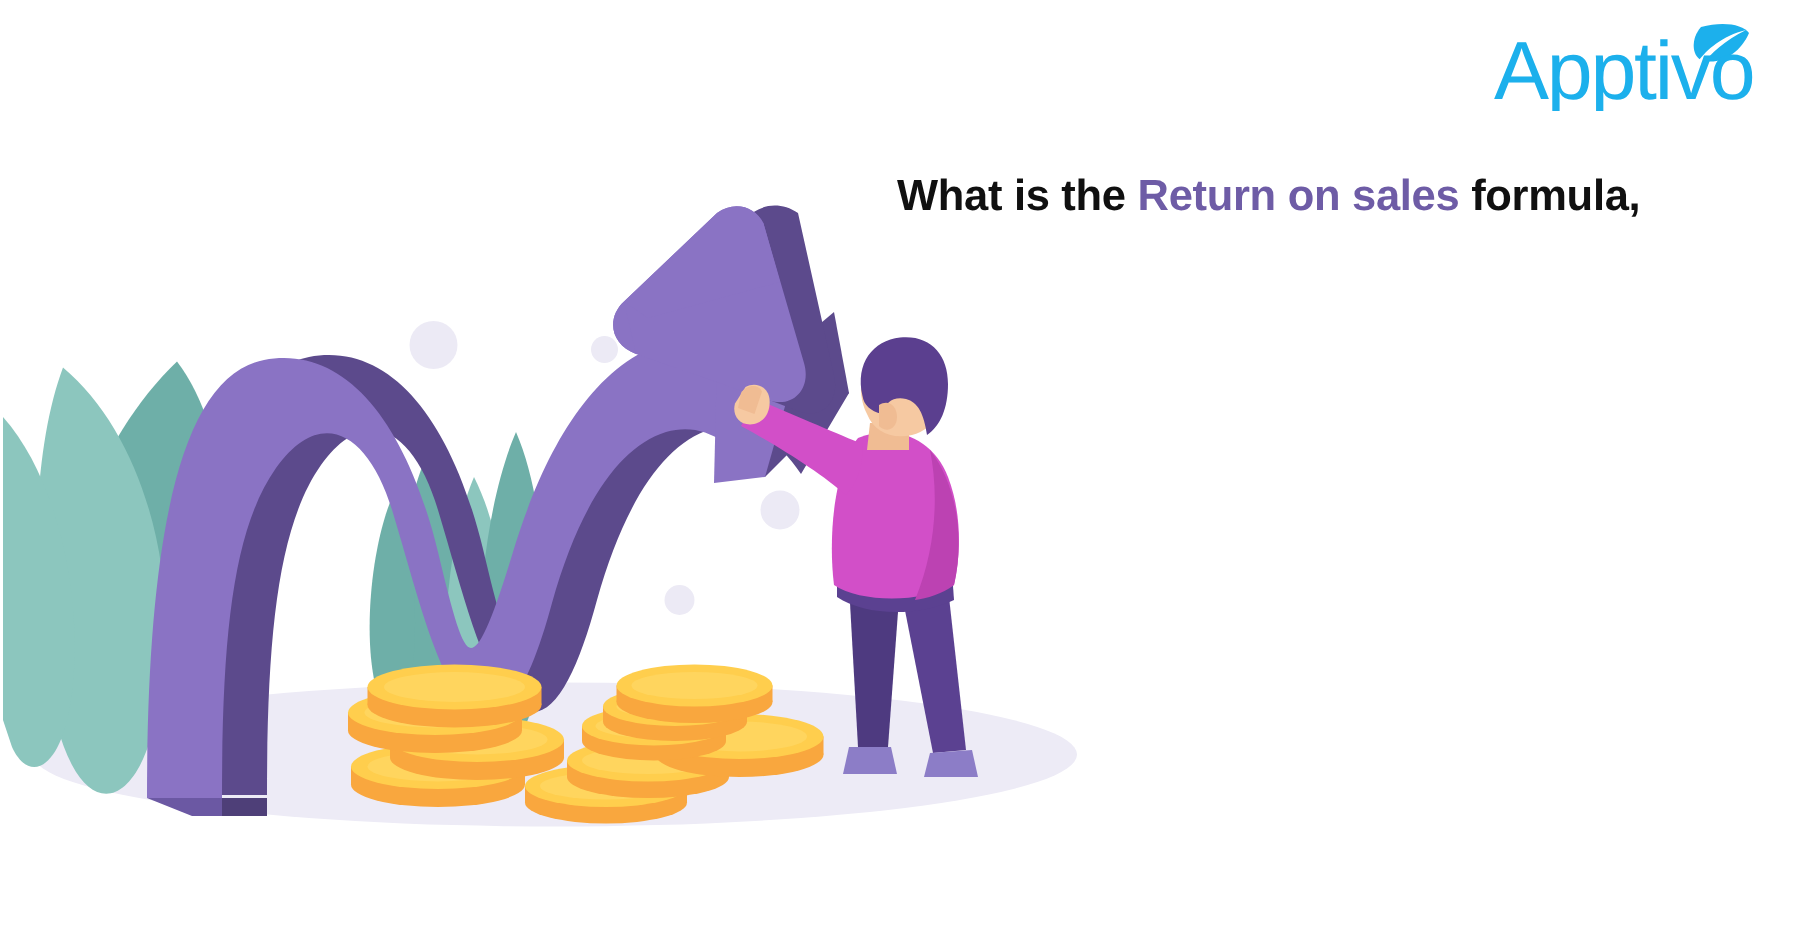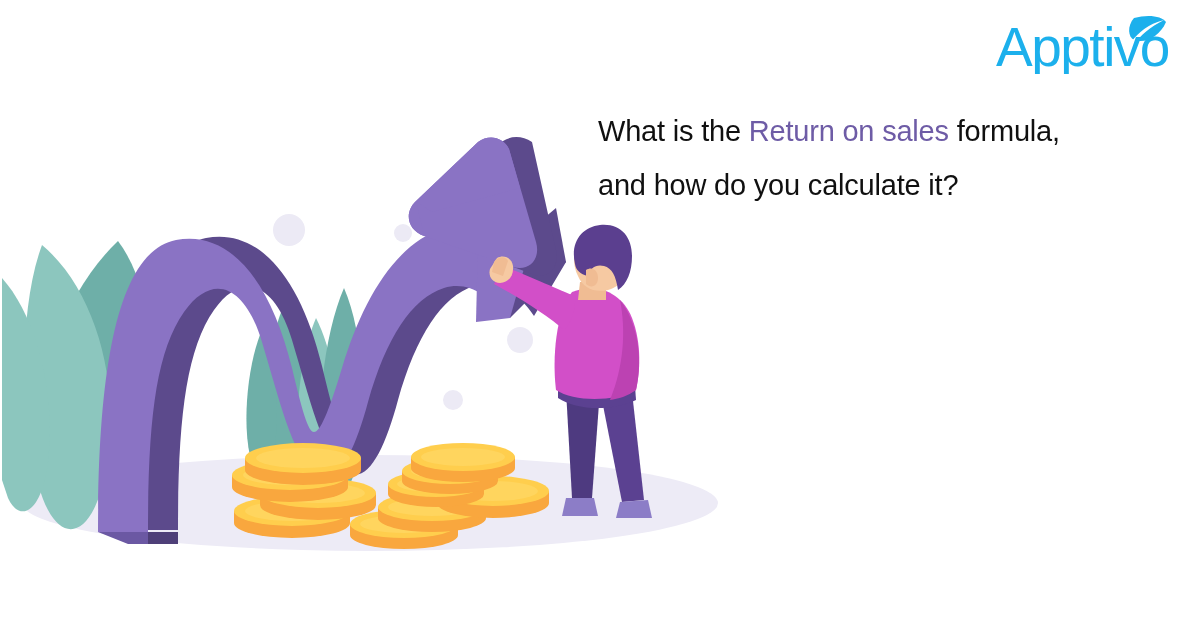--- a/index.html
+++ b/index.html
@@ -33,21 +33,21 @@
   
   #headline {
     position: absolute;
     left: 598px;
     top: 104px;
     width: 590px;
   }
   .headline-line {
     font-family: "Liberation Sans", sans-serif;
     font-size: 29px;
-    font-weight: normal;
+    font-weight: bold;
     color: #101010;
     line-height: 54px;
     letter-spacing: -0.2px;
     white-space: nowrap;
   }
   .hl-accent {
     color: #6E5CA6;
   }
 
   
@@ -236,21 +236,20 @@
                C 616 276 612 268 604 266
                C 596 264 590 268 588 276
                C 580 274 576 270 575 264 Z" fill="#5B3F8F"></path>
 
       <path d="M586 270 C 592 266 598 270 598 278 C 598 286 591 289 586 284 Z" fill="#F0BC93"></path>
     </g>
   </svg>
 
   <div id="headline">
     <div class="headline-line"><span>What is the </span><span class="hl-accent">Return on sales</span><span> formula,</span></div>
-    <div class="headline-line">and how do you calculate it?</div>
   </div>
 
   <svg id="logo" viewBox="0 0 190 60" role="img">
     <title>Apptivo</title>
 
     <path d="M138 4 C 152 0 166 2 170 8 C 164 22 150 30 138 26 C 132 23 131 12 138 4 Z" fill="#1CB0EC"></path>
     <path d="M136 27 C 142 19 152 10 168 6 C 154 13 144 22 139 29 Z" fill="#FFFFFF"></path>
 
     <text x="0" y="52" font-family="Liberation Sans, sans-serif" font-size="55" letter-spacing="-1.5" fill="#1CB0EC">Apptivo</text>
   </svg>

